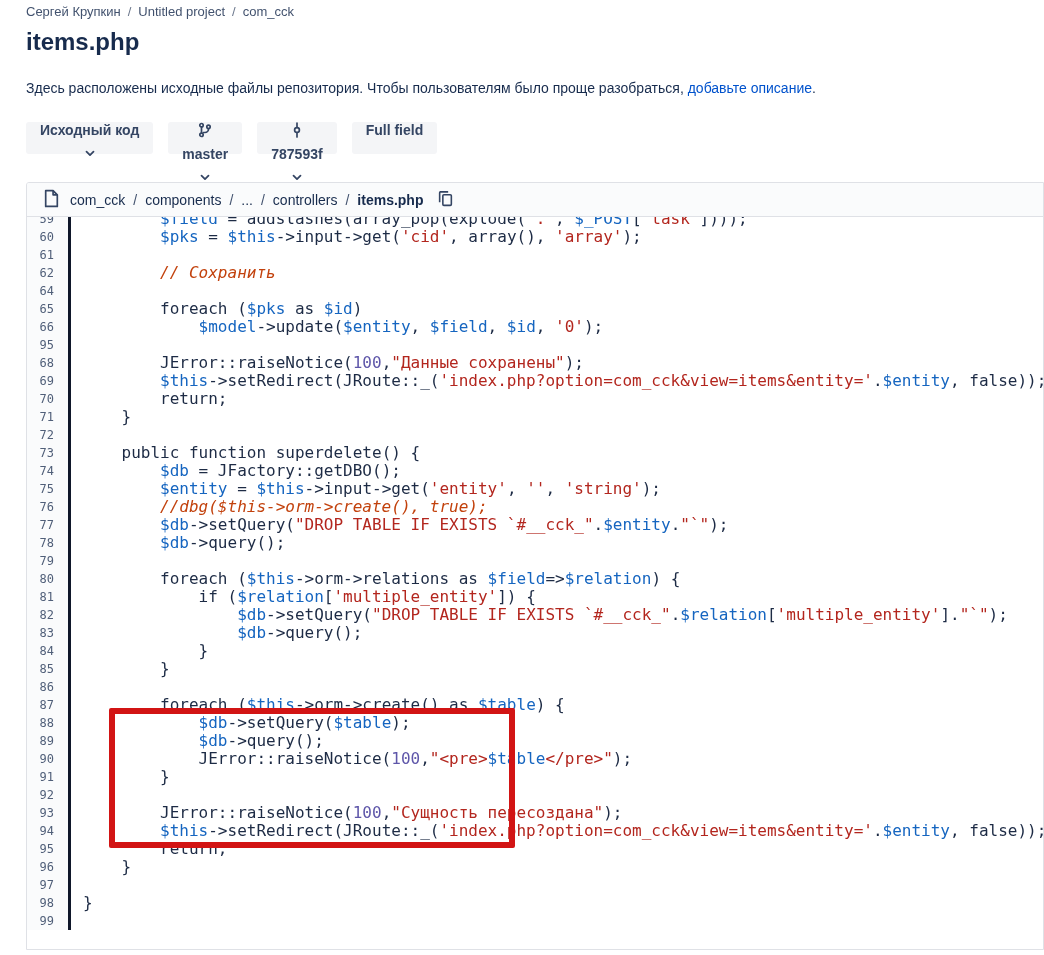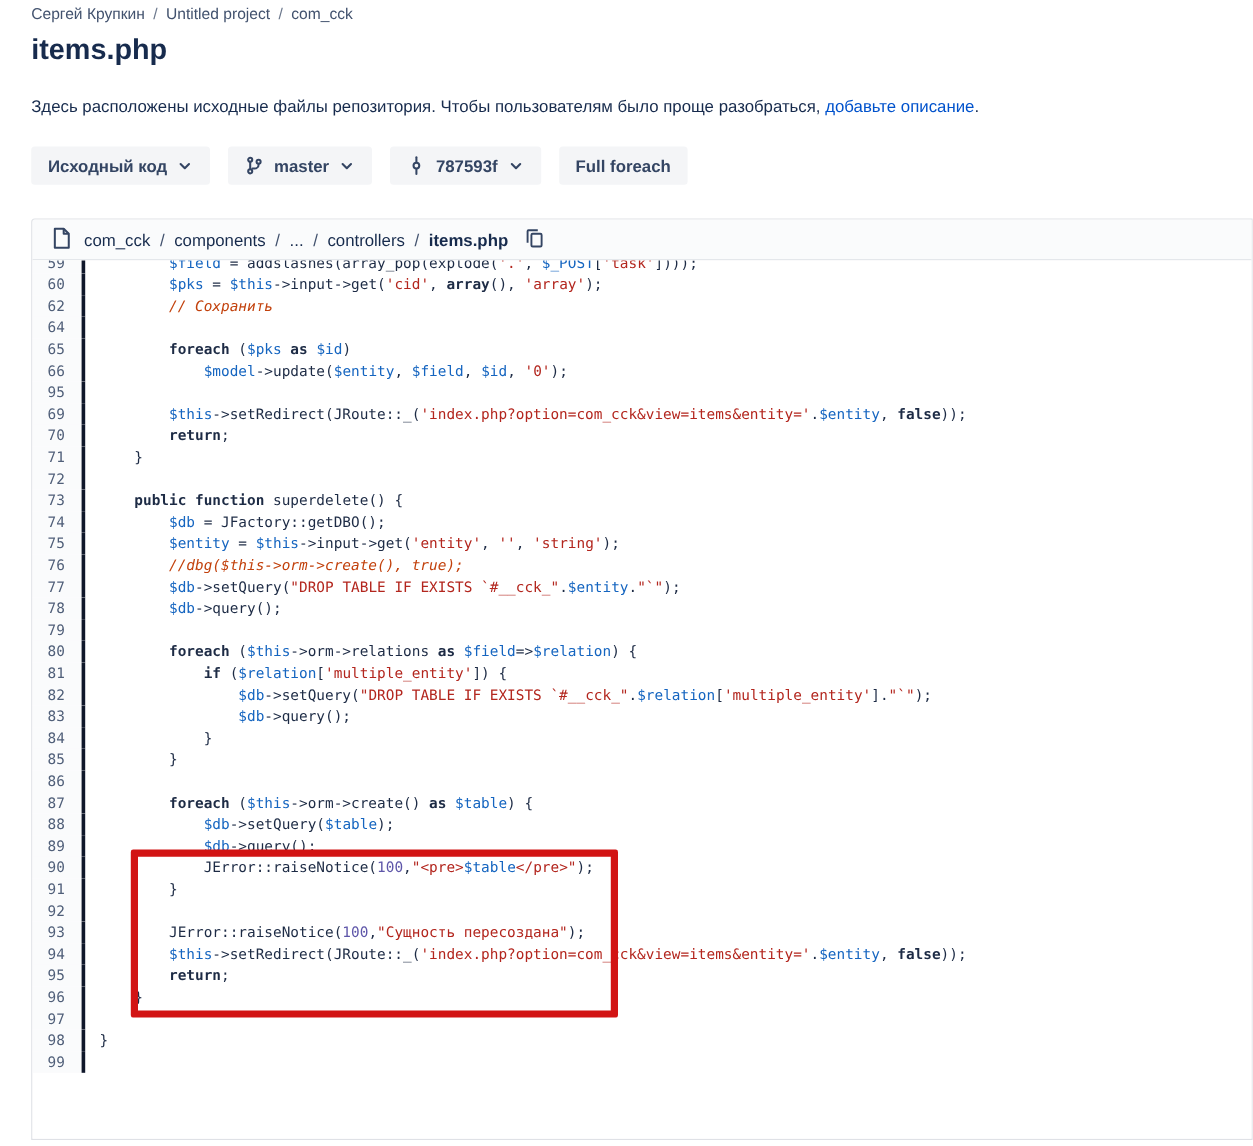--- a/index.html
+++ b/index.html
@@ -23,21 +23,21 @@
   .description {
     margin: 24px 0 0 26px; font-size: 14px; color: #172B4D;
   }
   .description a { color: #0052CC; text-decoration: none; cursor: pointer; }
   
   .toolbar { margin: 26px 0 0 26px; display: flex; gap: 15px; }
   .btn {
     height: 32px; background: #F4F5F7; border: none; border-radius: 3px;
     display: inline-flex; align-items: center; gap: 8px;
     padding: 0 14px; font-family: "Liberation Sans", sans-serif;
-    font-size: 14px; font-weight: 600; color: #344563; cursor: pointer;
+    font-size: 14px; font-weight: 600; color: #344563; cursor: pointer; flex-direction: column;
   }
   .btn svg { display: block; }
   
   .card {
     margin: 28px 0 0 26px; width: calc(100% - 26px);
     border: 1px solid #DFE1E6; border-radius: 3px 0 0 0;
     background: #fff; position: relative; overflow: hidden;
   }
   .path-bar {
     height: 34px; background: #FAFBFC; border-bottom: 1px solid #DFE1E6;
@@ -54,26 +54,26 @@
   .code-scroll { margin-top: -7px; }
   .code-row { display: flex; height: 18px; }
   .ln {
     flex: 0 0 44px; width: 44px; padding-right: 14px; text-align: right;
     font-family: "DejaVu Sans Mono", monospace; font-size: 12px; line-height: 18px;
     color: #505F79; background: #FAFBFC; border-right: 3px solid #0f172a;
     cursor: pointer; user-select: none;
   }
   .cl {
     padding-left: 12px; white-space: pre;
-    font-family: "DejaVu Sans Mono", monospace; font-size: 12px; line-height: 18px;
+    font-family: "DejaVu Sans Mono", monospace; font-size: 16px; line-height: 18px;
     color: #1D2B45;
   }
   .tp { color: #1D2B45; }
   .tv { color: #1565C0; }
-  .tk { color: #1D2B45; font-weight: bold; }
+  .tk { color: #1D2B45; font-weight: normal; }
   .ts { color: #B3261E; }
   .tn { color: #5E56A9; }
   .tc { color: #c2410c; font-style: italic; }
   
   .annotation-box {
     position: absolute; left: 82px; top: 491px; width: 406px; height: 140px;
     border: 6px solid #D21414; border-radius: 2px;
     pointer-events: none; z-index: 5; background: transparent;
   }
 </style>
@@ -127,21 +127,21 @@
       </svg>
     </span>
     <span>787593f</span>
     <span>
       <svg width="14" height="14" viewBox="0 0 16 16" fill="none" stroke="#344563" stroke-width="2" stroke-linecap="round" stroke-linejoin="round">
           <path d="M4 6.5 L8 10.5 L12 6.5"></path>
         </svg>
     </span>
   </button>
   <button class="btn">
-    <span>Full foreach</span>
+    <span>Full field</span>
   </button>
 </div>
 
 <div class="card">
   <div class="path-bar">
     <span>
       <svg width="17" height="19" viewBox="0 0 16 18" fill="none" stroke="#344563" stroke-width="1.6" stroke-linejoin="round">
         <path d="M2.5 1.5 H9.5 L13.5 5.5 V16.5 H2.5 Z"></path>
           <path d="M9.5 1.5 V5.5 H13.5"></path>
       </svg>
@@ -168,38 +168,46 @@
     <div class="code-scroll">
         <div class="code-row">
           <div class="ln">59</div>
           <div class="cl">        <span class="tv">$field</span><span class="tp"> = addslashes(array_pop(explode(</span><span class="ts">'.'</span><span class="tp">, </span><span class="tv">$_POST</span><span class="tp">[</span><span class="ts">'task'</span><span class="tp">])));</span></div>
         </div>
         <div class="code-row">
           <div class="ln">60</div>
           <div class="cl">        <span class="tv">$pks</span><span class="tp"> = </span><span class="tv">$this</span><span class="tp">-&gt;input-&gt;get(</span><span class="ts">'cid'</span><span class="tp">, </span><span class="tk">array</span><span class="tp">(), </span><span class="ts">'array'</span><span class="tp">);</span></div>
         </div>
         <div class="code-row">
+          <div class="ln">61</div>
+          <div class="cl"></div>
+        </div>
+        <div class="code-row">
           <div class="ln">62</div>
           <div class="cl">        <span class="tc">// Сохранить</span></div>
         </div>
         <div class="code-row">
           <div class="ln">64</div>
           <div class="cl"></div>
         </div>
         <div class="code-row">
           <div class="ln">65</div>
           <div class="cl">        <span class="tk">foreach</span><span class="tp"> (</span><span class="tv">$pks</span><span class="tp"> </span><span class="tk">as</span><span class="tp"> </span><span class="tv">$id</span><span class="tp">)</span></div>
         </div>
         <div class="code-row">
           <div class="ln">66</div>
           <div class="cl">            <span class="tv">$model</span><span class="tp">-&gt;update(</span><span class="tv">$entity</span><span class="tp">, </span><span class="tv">$field</span><span class="tp">, </span><span class="tv">$id</span><span class="tp">, </span><span class="ts">'0'</span><span class="tp">);</span></div>
         </div>
         <div class="code-row">
           <div class="ln">95</div>
           <div class="cl"></div>
+        </div>
+        <div class="code-row">
+          <div class="ln">68</div>
+          <div class="cl">        <span class="tp">JError::raiseNotice(</span><span class="tn">100</span><span class="tp">,</span><span class="ts">"Данные сохранены"</span><span class="tp">);</span></div>
         </div>
         <div class="code-row">
           <div class="ln">69</div>
           <div class="cl">        <span class="tv">$this</span><span class="tp">-&gt;setRedirect(JRoute::_(</span><span class="ts">'index.php?option=com_cck&amp;view=items&amp;entity='</span><span class="tp">.</span><span class="tv">$entity</span><span class="tp">, </span><span class="tk">false</span><span class="tp">));</span></div>
         </div>
         <div class="code-row">
           <div class="ln">70</div>
           <div class="cl">        <span class="tk">return</span><span class="tp">;</span></div>
         </div>
         <div class="code-row">

